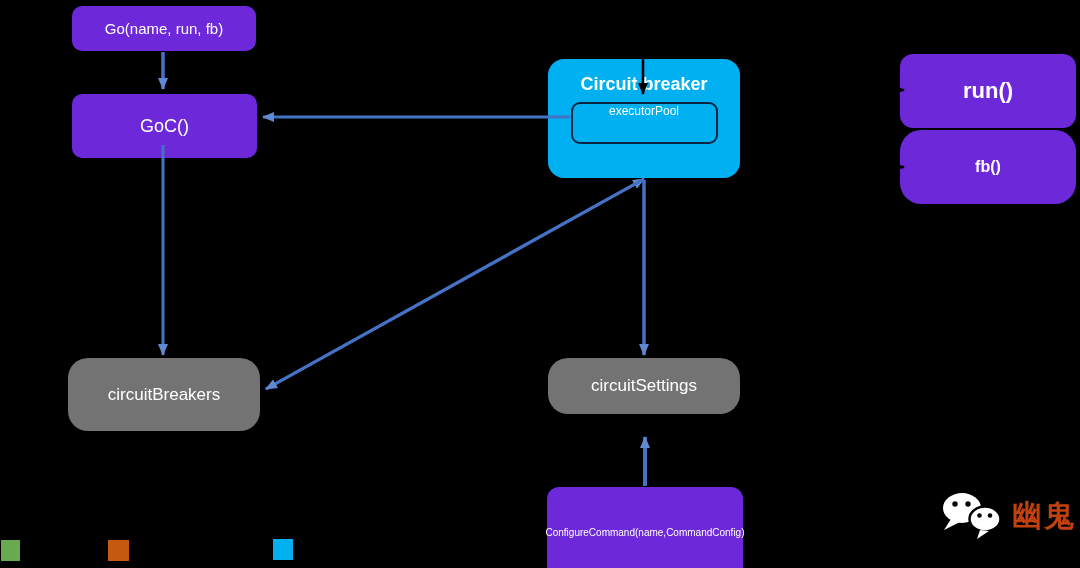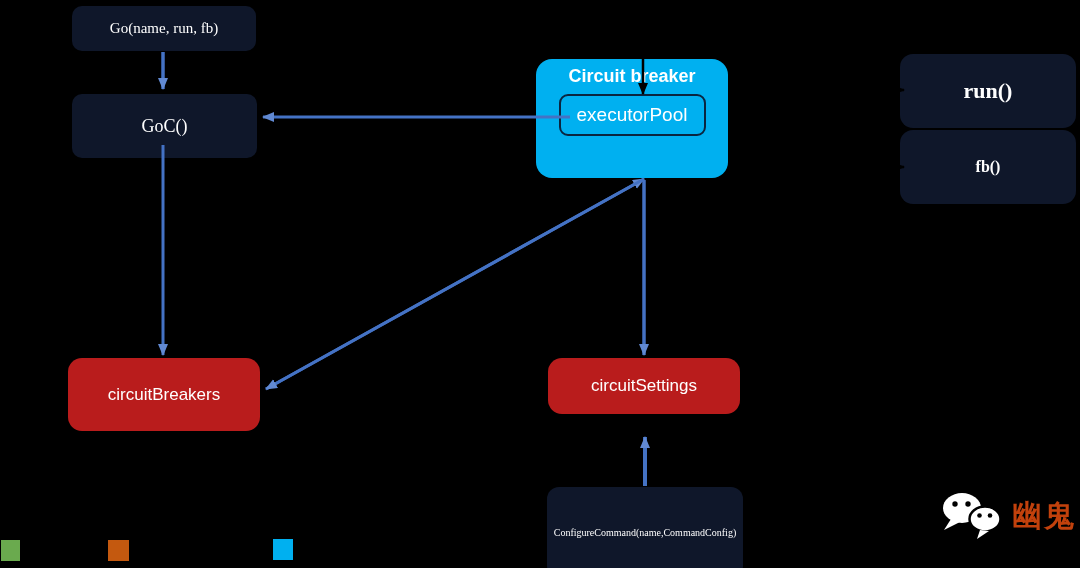--- a/index.html
+++ b/index.html
@@ -5,36 +5,36 @@
   html,body{margin:0;padding:0;}
   body{
     width:1080px;height:568px;position:relative;overflow:hidden;
     background:#000000;
     font-family:"Liberation Sans","DejaVu Sans",sans-serif;
   }
   .node{
     position:absolute;display:flex;align-items:center;justify-content:center;
     color:#ffffff;box-sizing:border-box;z-index:1;text-align:center;
   }
-  .green{background:#0f172a;border-radius:10px;font-family:Liberation Serif, serif;}
-  .orange{background:#b91c1c;border-radius:14px;}
+  .green{background:#6d28d9;border-radius:10px;}
+  .orange{background:#737373;border-radius:20px;}
   #node-go{left:72px;top:6px;width:184px;height:45px;font-size:15px;}
   #node-goc{left:72px;top:94px;width:185px;height:64px;font-size:18px;}
   #node-circuit-breaker{
-    left:536px;top:59px;width:192px;height:119px;
+    left:548px;top:59px;width:192px;height:119px;
     background:#00B0F0;border-radius:16px;
-    flex-direction:column;justify-content:flex-start;padding-top:7px;
+    flex-direction:column;justify-content:flex-start;padding-top:15px;
   }
   .cb-title{font-weight:bold;font-size:18px;margin-bottom:7px;}
   #node-executor-pool{
     width:143px;height:38px;border:2px solid #0A2540;border-radius:9px;
-    display:flex;align-items:center;justify-content:center;font-size:19px;
+    display:flex;justify-content:center;font-size:12px;
   }
   #node-run{left:900px;top:54px;width:176px;height:74px;font-weight:bold;font-size:22px;border-radius:13px;}
-  #node-fb{left:900px;top:130px;width:176px;height:74px;font-weight:bold;font-size:16px;border-radius:13px;}
+  #node-fb{left:900px;top:130px;width:176px;height:74px;font-weight:bold;font-size:16px;border-radius:21px;}
   #node-circuit-breakers{left:68px;top:358px;width:192px;height:73px;font-size:17px;}
   #node-circuit-settings{left:548px;top:358px;width:192px;height:56px;font-size:17px;}
   #node-configure-command{
     left:547px;top:487px;width:196px;height:91px;font-size:10px;
     flex-direction:row;line-height:1.7;border-radius:12px;
   }
   #arrows{position:absolute;left:0;top:0;width:1080px;height:568px;z-index:3;pointer-events:none;}
   .legend-swatch{position:absolute;z-index:1;}
   #legend-green{left:1px;top:540px;width:19px;height:21px;}
   #legend-orange{left:108px;top:540px;width:21px;height:21px;}

